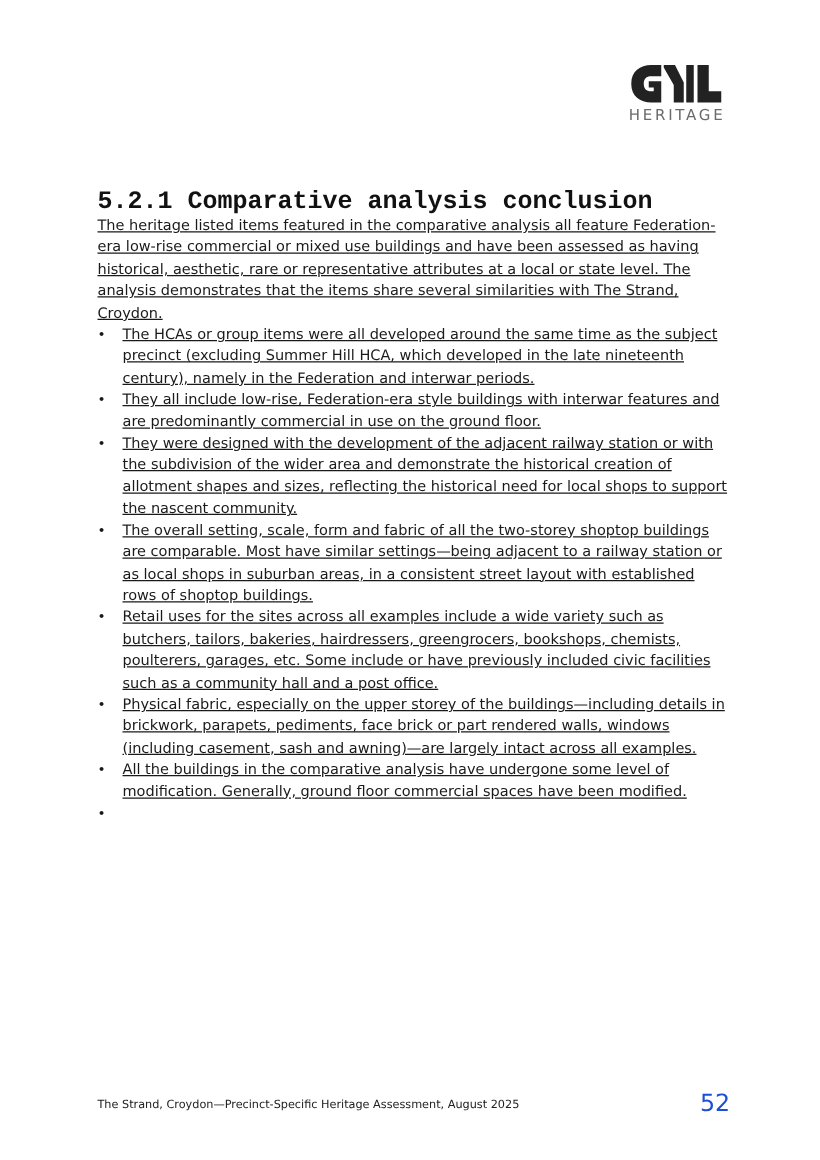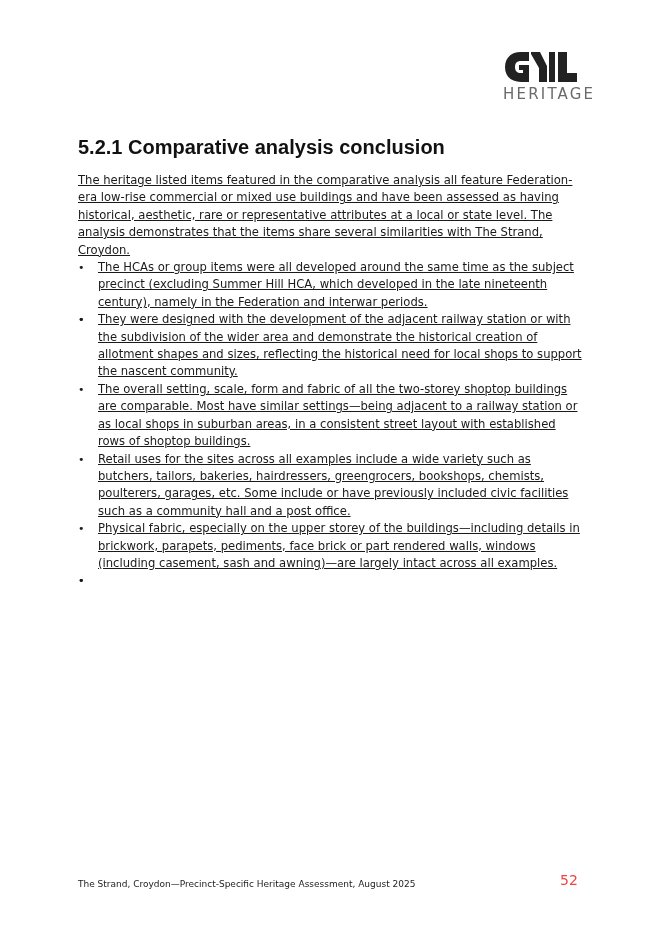--- a/index.html
+++ b/index.html
@@ -1,31 +1,31 @@
 <!DOCTYPE html>
 <html><head>
 <meta charset="utf-8">
 <style>
   html, body { margin: 0; padding: 0; background: #ffffff; }
   body { width: 656px; height: 928px; position: relative; overflow: hidden;
          font-family: "DejaVu Sans", sans-serif; color: #1a1a1a; }
   .logo { position: absolute; left: 503px; top: 50px; width: 76px; height: 50px; }
   .logo svg { display: block; }
   .logo-sub { position: absolute; left: 0; top: 35px; width: 76px; text-align: center;
-              font-family: "DejaVu Sans", sans-serif; font-size: 15px; letter-spacing: 2.2px;
+              font-family: "DejaVu Sans", sans-serif; font-size: 12px; letter-spacing: 2.2px;
               color: #6a6a6a; }
-  h2 { position: absolute; left: 78px; top: 136px; margin: 0; font-family: Liberation Sans, sans-serif;
+  h2 { position: absolute; left: 78px; top: 150px; margin: 0; font-family: Liberation Mono, monospace;
        font-weight: bold; font-size: 20px; color: #111; white-space: nowrap; }
   .content { position: absolute; left: 78px; top: 172px; width: 505px; font-size: 11.6px; line-height: 17.4px; text-decoration: underline; }
   .content p { margin: 0; }
   ul { margin: 0; padding: 0; list-style: none; }
   li { position: relative; padding-left: 20px; }
   li .bullet { position: absolute; left: 0; top: 0; font-size: 11px; }
   .footer { position: absolute; left: 78px; top: 879px; font-size: 9px; color: #222; }
-  .pageno { position: absolute; left: 560px; top: 872px; font-size: 14px; color: #ef4444; }
+  .pageno { position: absolute; left: 560px; top: 872px; font-size: 19px; color: #1d4ed8; }
 </style>
 </head>
 <body>
 
 <div class="logo">
   <svg width="76" height="34" viewBox="0 0 76 34">
 
     <path d="M2 17 C2 7 9 2 18 2 L26 2 L26 11 L18 11 C14 11 12 13 12 17 C12 21 14 23 18 23 L20 23 L20 20 L16 20 L16 15 L26 15 L26 32 L18 32 C9 32 2 27 2 17 Z" fill="#222"></path>
 
     <path d="M28 2 L37 2 L44 16 L44 32 L36 32 L36 18 L28 4 Z" fill="#222"></path>
@@ -35,24 +35,24 @@
   </svg>
   <div class="logo-sub">HERITAGE</div>
 </div>
 
 <h2>5.2.1  Comparative analysis conclusion</h2>
 
 <div class="content">
   <p>The heritage listed items featured in the comparative analysis all feature Federation-era low-rise commercial or mixed use buildings and have been assessed as having historical, aesthetic, rare or representative attributes at a local or state level. The analysis demonstrates that the items share several similarities with The Strand, Croydon.</p>
   <ul>
     <li><span class="bullet">•</span><span>The HCAs or group items were all developed around the same time as the subject precinct (excluding Summer Hill HCA, which developed in the late nineteenth century), namely in the Federation and interwar periods.</span></li>
-    <li><span class="bullet">•</span></li>
+    <li><span class="bullet">•</span><span>They all include low-rise, Federation-era style buildings with interwar features and are predominantly commercial in use on the ground floor.</span></li>
     <li><span class="bullet">•</span><span>They were designed with the development of the adjacent railway station or with the subdivision of the wider area and demonstrate the historical creation of allotment shapes and sizes, reflecting the historical need for local shops to support the nascent community.</span></li>
     <li><span class="bullet">•</span><span>The overall setting, scale, form and fabric of all the two-storey shoptop buildings are comparable. Most have similar settings—being adjacent to a railway station or as local shops in suburban areas, in a consistent street layout with established rows of shoptop buildings.</span></li>
     <li><span class="bullet">•</span><span>Retail uses for the sites across all examples include a wide variety such as butchers, tailors, bakeries, hairdressers, greengrocers, bookshops, chemists, poulterers, garages, etc. Some include or have previously included civic facilities such as a community hall and a post office.</span></li>
     <li><span class="bullet">•</span><span>Physical fabric, especially on the upper storey of the buildings—including details in brickwork, parapets, pediments, face brick or part rendered walls, windows (including casement, sash and awning)—are largely intact across all examples.</span></li>
-    <li><span class="bullet">•</span></li>
+    <li><span class="bullet">•</span><span>All the buildings in the comparative analysis have undergone some level of modification. Generally, ground floor commercial spaces have been modified.</span></li>
     <li><span class="bullet">•</span></li>
   </ul>
 </div>
 
 <div class="footer">The Strand, Croydon—Precinct-Specific Heritage Assessment, August 2025</div>
 <div class="pageno">52</div>
 
 </body></html>

